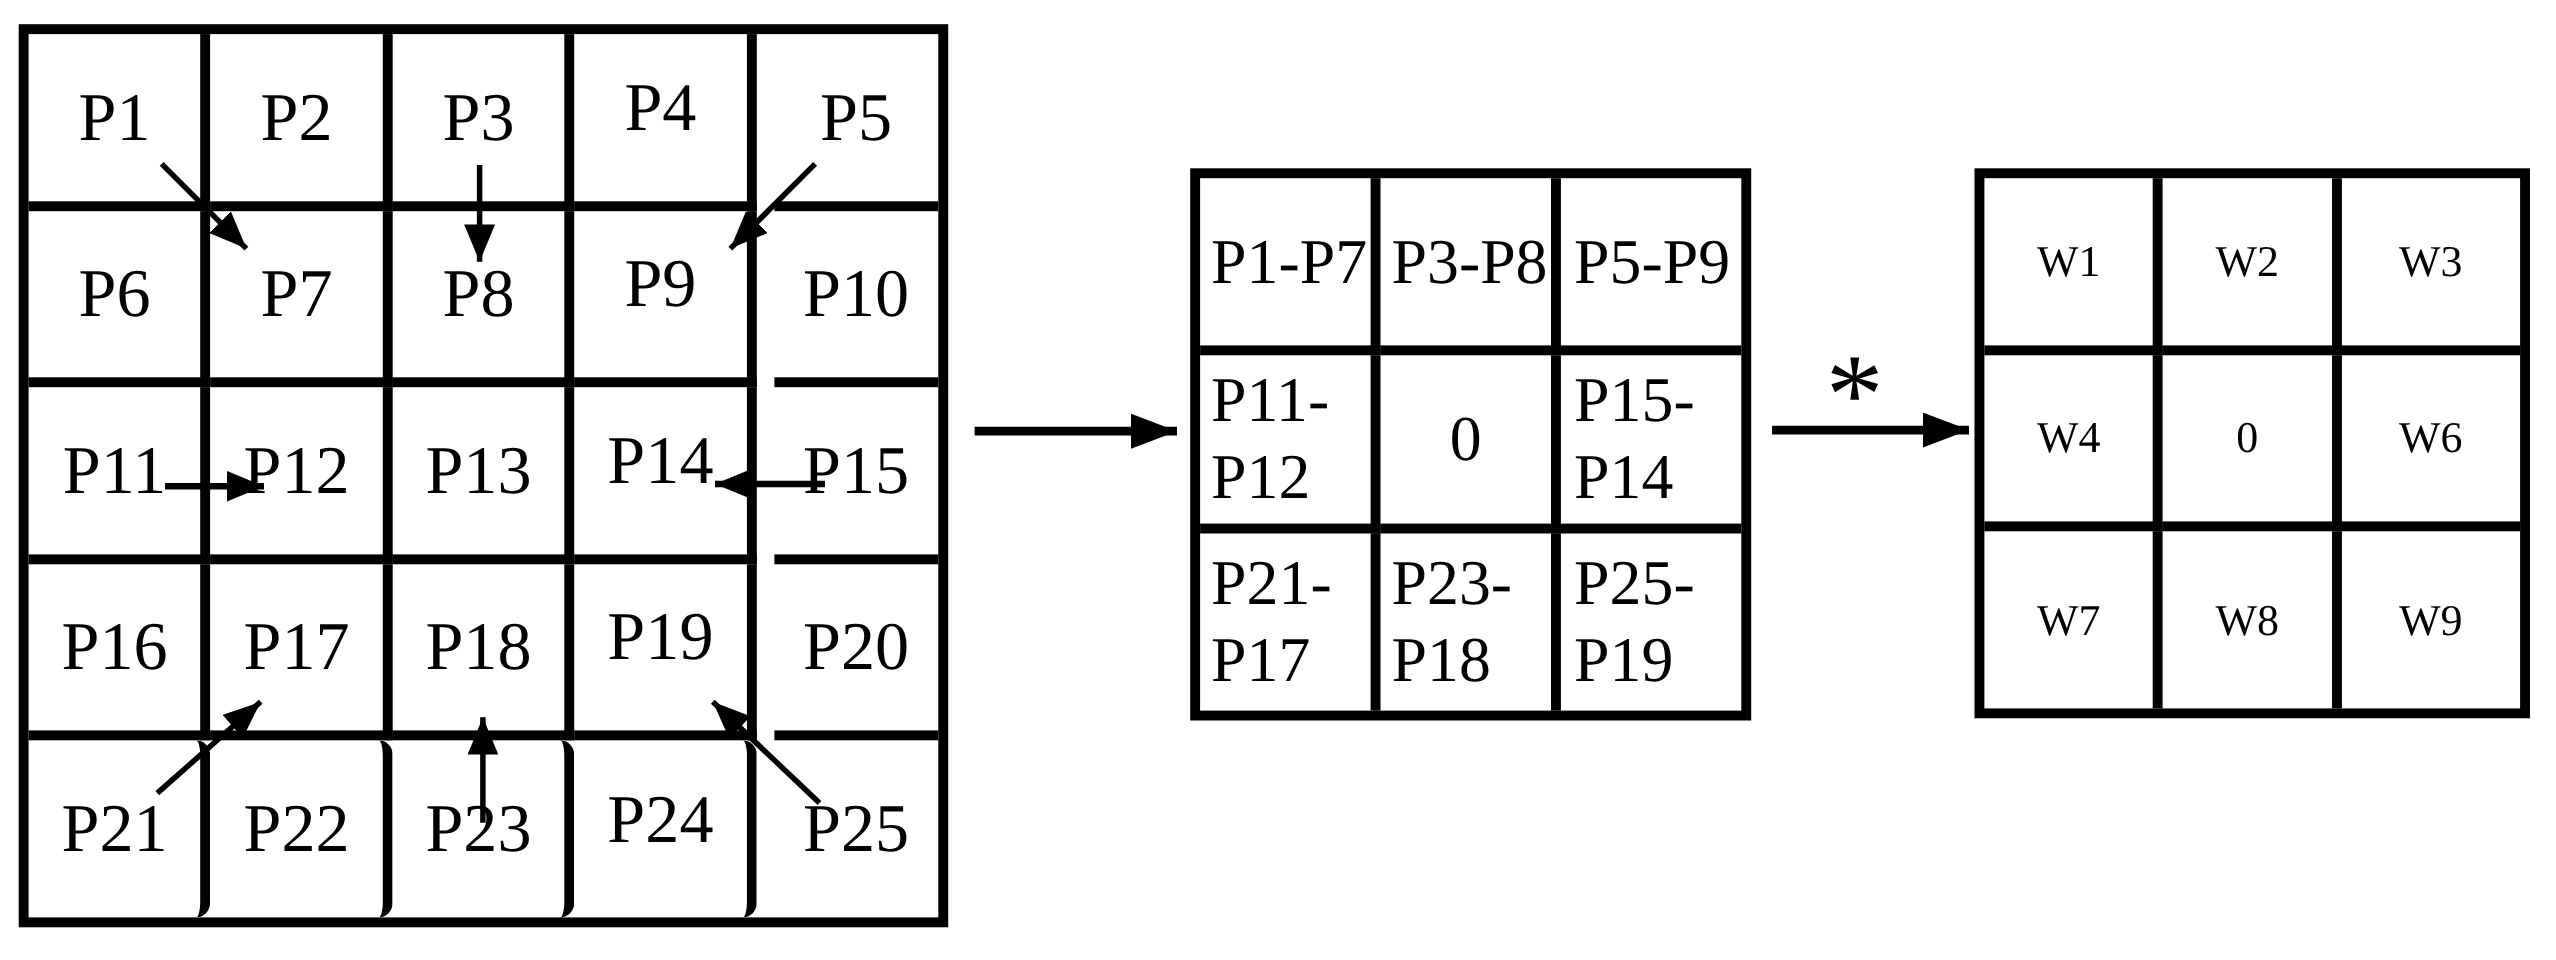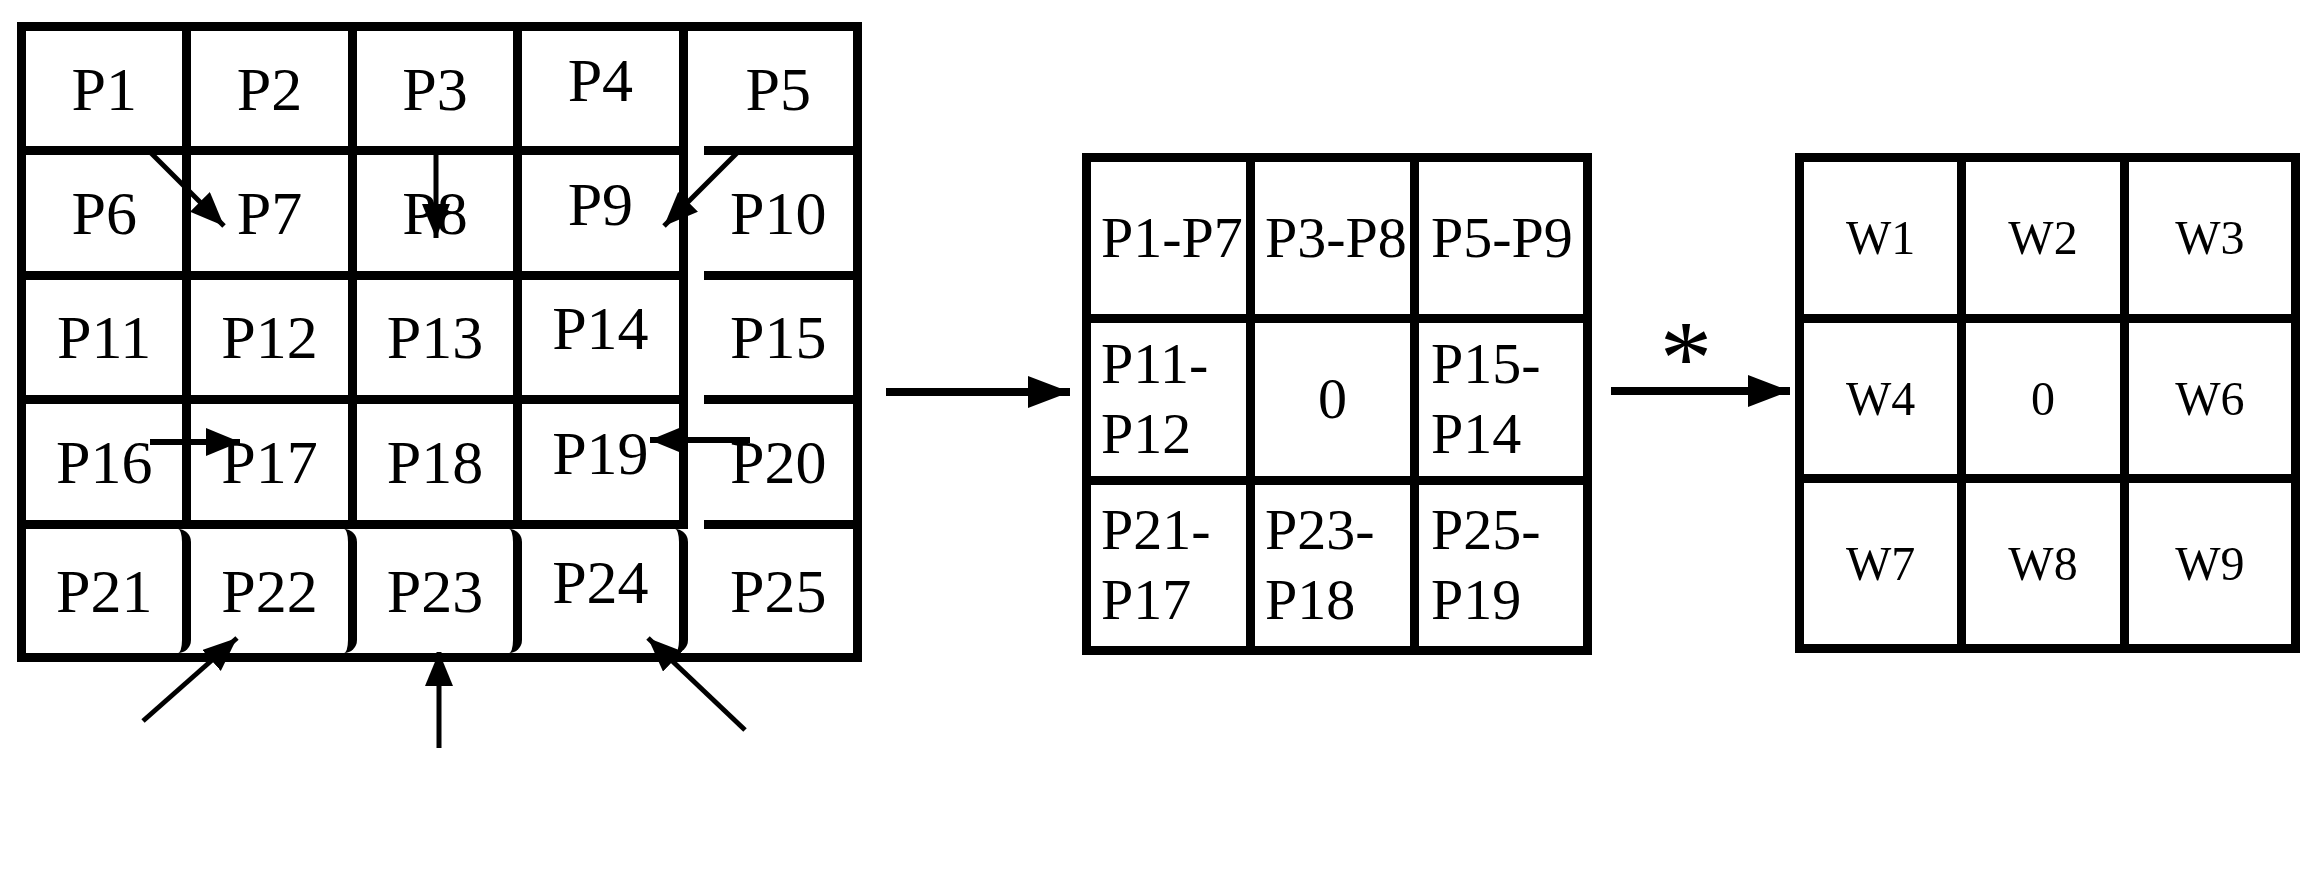--- a/index.html
+++ b/index.html
@@ -7,36 +7,36 @@
     position:relative;width:2324px;height:873px;background:#ffffff;
     color:#000;font-family:"Liberation Serif","DejaVu Serif",serif;overflow:hidden;
   }
   .grid{position:absolute;display:grid;border:9px solid #000;box-sizing:border-box;background:#fff;}
   .cell{
     display:flex;align-items:center;justify-content:center;
     border-right:9px solid #000;border-bottom:9px solid #000;box-sizing:border-box;
     white-space:pre-line;text-align:center;line-height:1.2;
   }
   
-  #g1{left:17px;top:22px;width:845px;height:640px;
+  #g1{left:17px;top:22px;width:845px;height:821px;
       grid-template-columns:repeat(5,1fr);grid-template-rows:repeat(5,1fr);font-size:62px;}
   #g1 .cell:nth-child(5n){border-right:none;margin-left:16px;}
   #g1 .cell:nth-child(n+21){border-bottom:none;border-radius:13px;}
   
   #g1 .cell:nth-child(5n+4){padding-bottom:18px;}
   
   #g2{left:1082px;top:153px;width:510px;height:502px;
       grid-template-columns:repeat(3,1fr);grid-template-rows:repeat(3,1fr);font-size:58px;}
   #g2 .cell{justify-content:flex-start;text-align:left;padding-left:10px;line-height:1.22;}
   #g2 .cell.center{justify-content:center;text-align:center;padding-left:0;}
   #g2 .cell:nth-child(3n){border-right:none;padding-left:12px;}
   #g2 .cell:nth-child(n+7){border-bottom:none;}
   
   #g3{left:1795px;top:153px;width:505px;height:500px;
-      grid-template-columns:repeat(3,1fr);grid-template-rows:repeat(3,1fr);font-size:48px;}
+      grid-template-columns:repeat(3,1fr);grid-template-rows:repeat(3,1fr);font-size:40px;}
   #g3 .cell:nth-child(3n){border-right:none;}
   #g3 .cell:nth-child(n+7){border-bottom:none;}
 
   #arrows{position:absolute;left:0;top:0;width:2324px;height:873px;pointer-events:none;}
   #star{
     position:absolute;left:1656px;top:306px;width:60px;
     font-size:105px;line-height:1;text-align:center;font-family:"Liberation Serif","DejaVu Serif",serif;
   }
 </style>
 </head>

